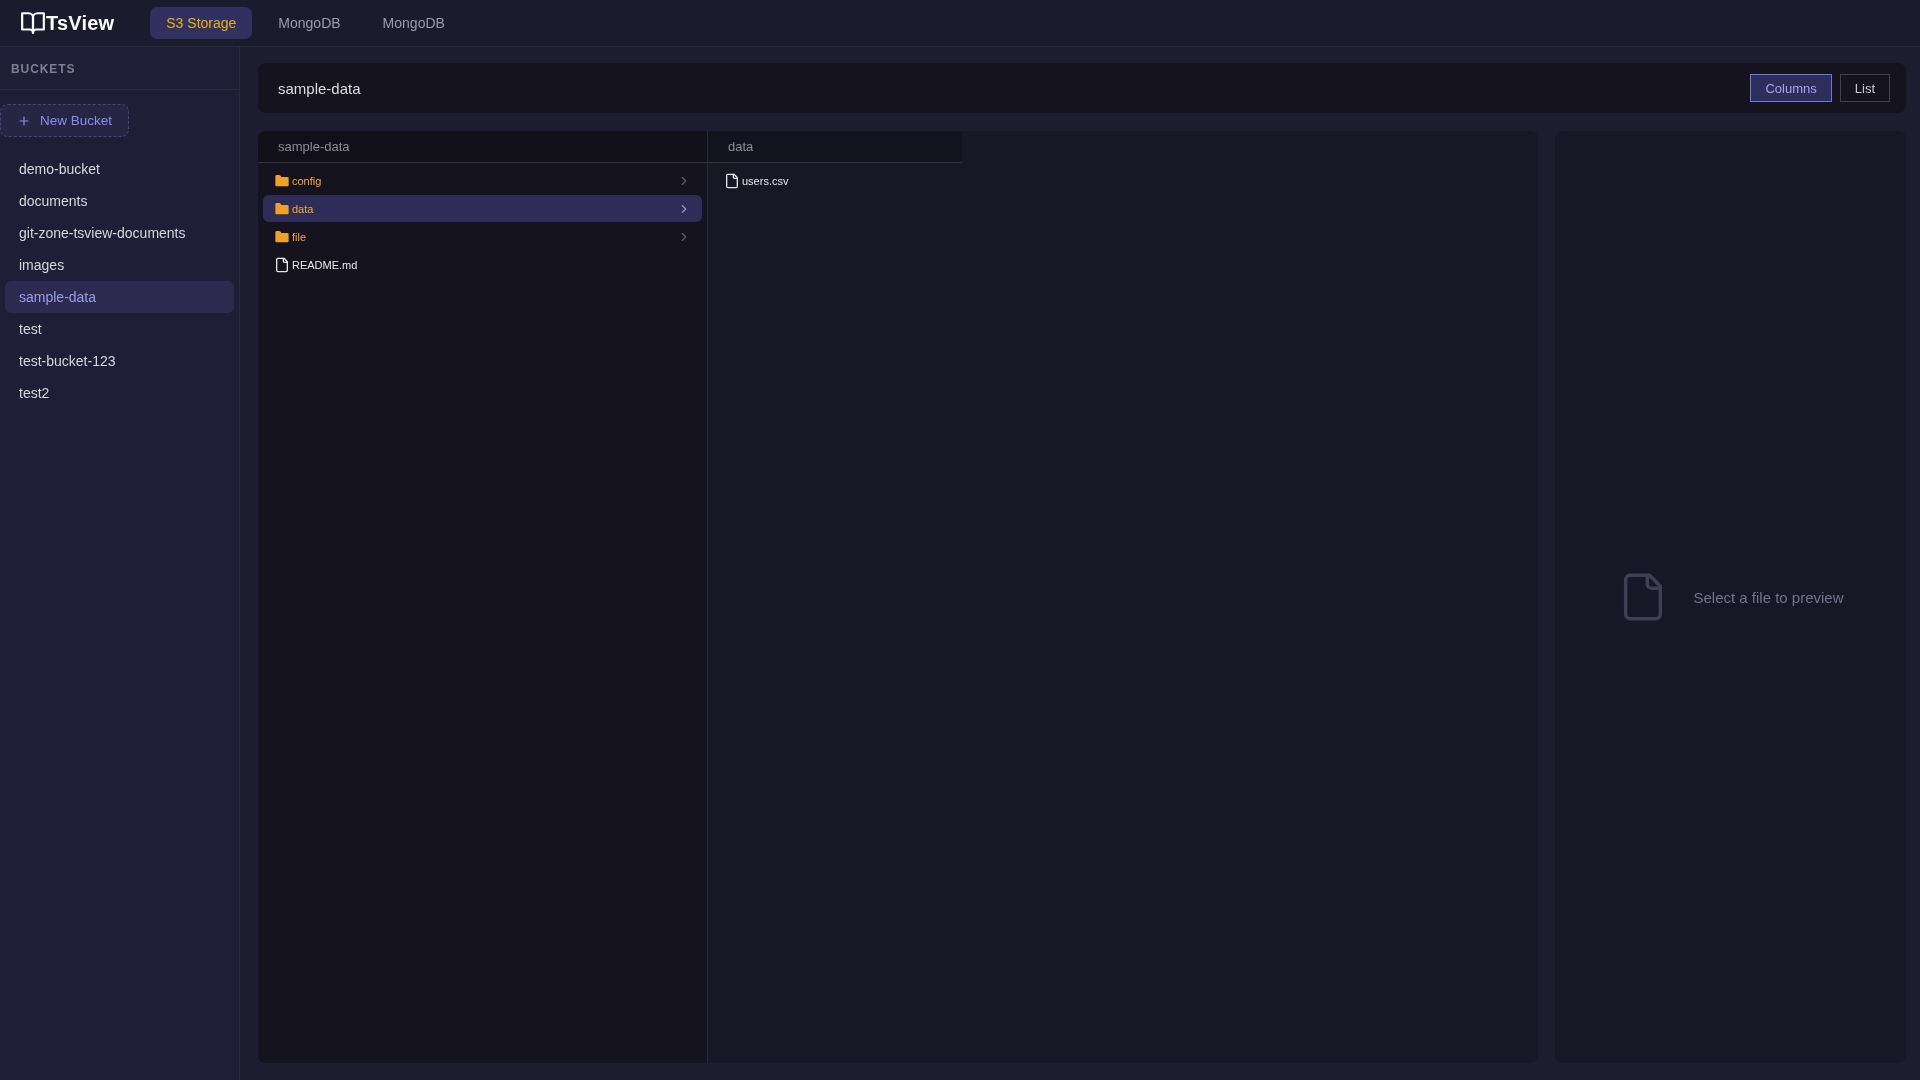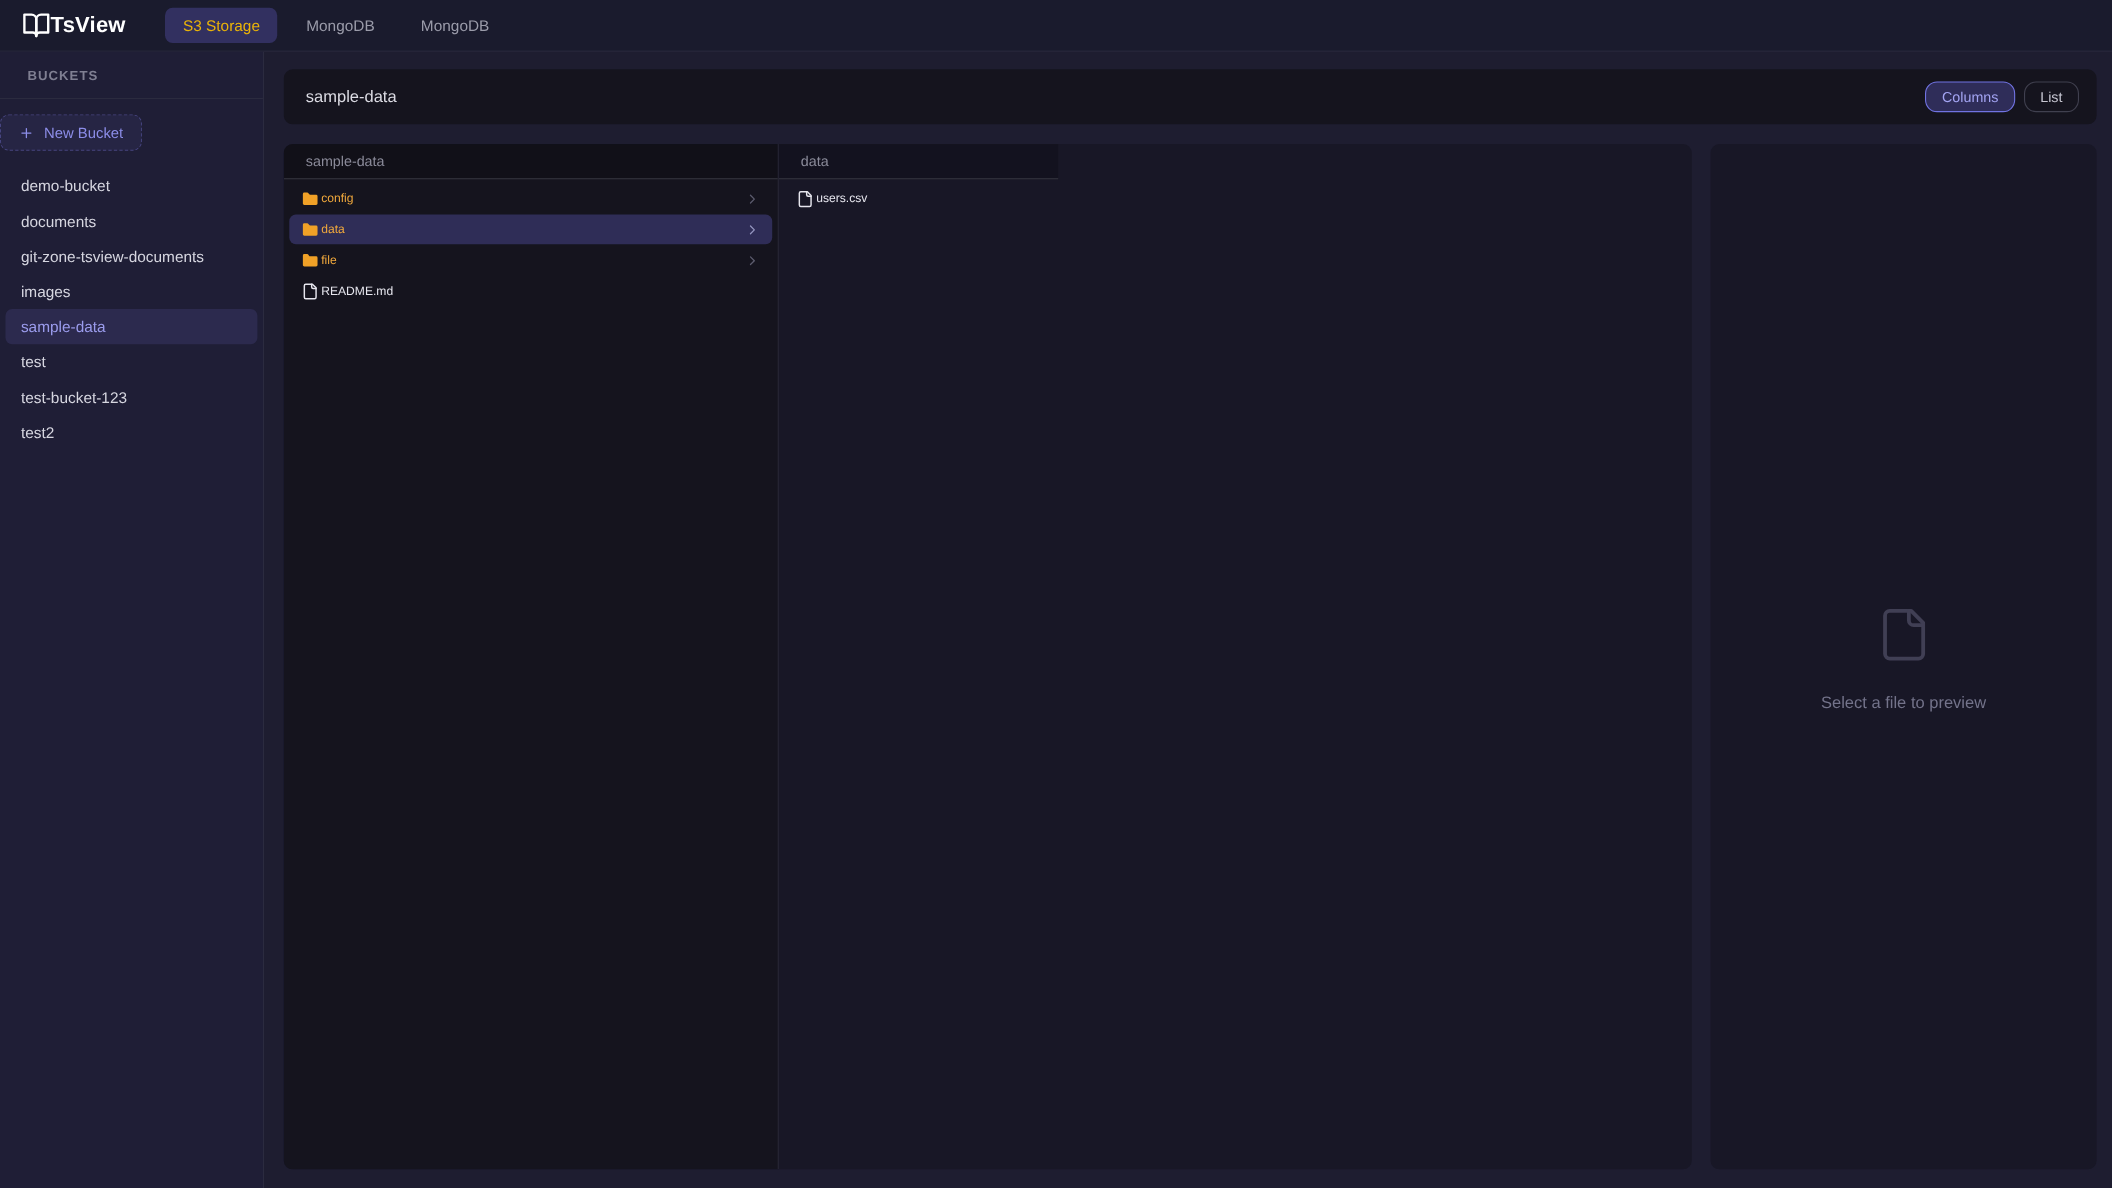--- a/index.html
+++ b/index.html
@@ -28,21 +28,21 @@
   .nav-tab { padding:8px 16px; border-radius:7px; color:#9b9caa; cursor:pointer; }
   .nav-tab.active { background:#323060; color:#eab308; }
 
   
   .sidebar {
     position:absolute; top:47px; left:0; bottom:0; width:240px;
     background:#1f1e36;
     border-right:1px solid #2b2b3f;
   }
   .sidebar-heading {
-    padding:15px 19px 13px 25px;
+    padding:15px 19px 13px 11px;
     font-size:12px; font-weight:bold; letter-spacing:0.9px;
     color:#7f7f92;
     border-bottom:1px solid #2b2b3f;
   }
   .new-bucket-btn {
     margin:14px 0 0 0;
     display:inline-flex; align-items:center; gap:9px;
     padding:8px 16px;
     border:1px dashed #474580;
     border-radius:8px;
@@ -70,21 +70,21 @@
     background:#15141e;
     border-radius:8px;
     display:flex; align-items:center; justify-content:space-between;
     padding:0 16px 0 20px;
   }
   .page-title { font-size:15px; color:#dcdce4; }
   .view-toggle { display:flex; gap:8px; }
   .toggle-btn {
     height:28px; padding:0 14px;
     display:flex; align-items:center;
-    border-radius:11px; font-size:13px; cursor:pointer;
+    border-radius:0; font-size:13px; cursor:pointer;
   }
   .toggle-btn.active { background:#2f2d59; border:1px solid #7173e2; color:#a3a4f2; }
   .toggle-btn.inactive { background:transparent; border:1px solid #40404f; color:#c6c6d1; }
 
   .content { margin-top:18px; flex:1; min-height:0; display:flex; gap:17px; }
 
   
   .browser-panel {
     flex:1;
     background:#181726;
@@ -116,21 +116,21 @@
   .folder-glyph { color:#f0a127; }
   .file-glyph { color:#e6e6ee; }
   .row-chevron { margin-left:auto; color:#5c5c6e; }
   .fs-row.selected .row-chevron { color:#9596c0; }
 
   
   .preview-panel {
     width:351px;
     background:#181726;
     border-radius:8px;
-    display:flex; flex-direction:column;
+    display:flex; flex-direction:row;
     align-items:center; justify-content:center;
     gap:24px;
   }
   .preview-icon { color:#403f54; }
   .preview-text { font-size:15px; color:#73738a; }
 </style>
 </head>
 <body>
 
 <header class="topbar">

